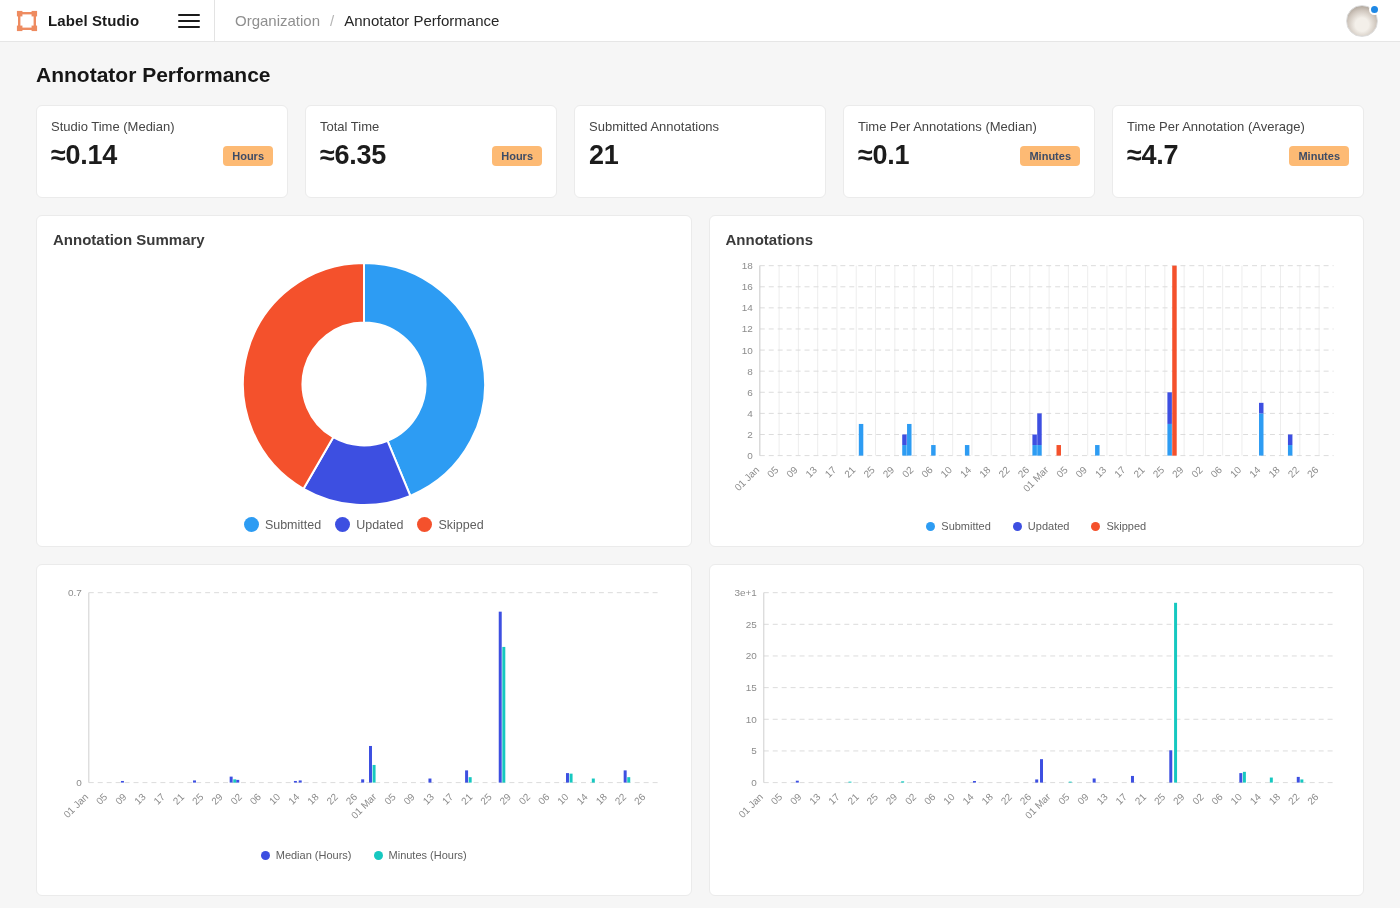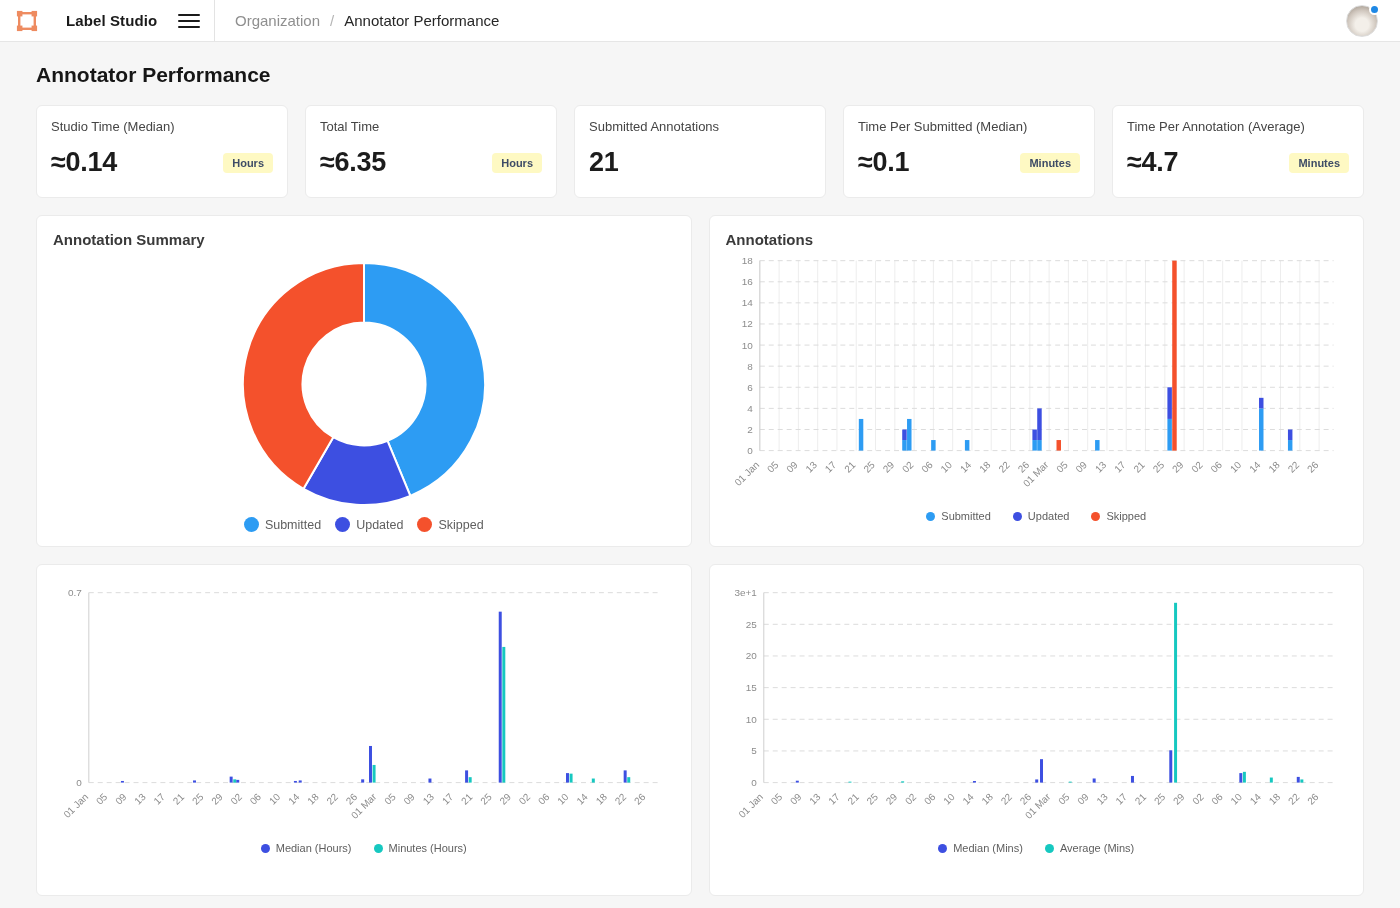--- a/index.html
+++ b/index.html
@@ -3,45 +3,45 @@
 <meta charset="utf-8">
 <style>
   * { margin:0; padding:0; box-sizing:border-box; }
   html,body { width:1400px; height:908px; }
   body { font-family:"Liberation Sans", sans-serif; background:#f6f6f6; color:#262626; overflow:hidden; }
 
   
   .topbar { height:42px; background:#fff; border-bottom:1px solid #e6e6e6; display:flex; align-items:center; }
   .brand-box { width:215px; height:100%; display:flex; align-items:center; padding:0 14px 0 16px; border-right:1px solid #e3e3e3; }
   .logo { width:22px; height:22px; flex:0 0 auto; }
-  .brand-name { font-size:15px; font-weight:bold; color:#1a1a1a; margin-left:28px; letter-spacing:.1px; }
+  .brand-name { font-size:15px; font-weight:bold; color:#1a1a1a; margin-left:10px; letter-spacing:.1px; }
   .hamburger { margin-left:auto; width:22px; height:16px; display:flex; flex-direction:column; justify-content:space-between; cursor:pointer; padding:1px 0; }
   .hamburger span { display:block; height:2px; background:#1a1a1a; border-radius:1px; }
   .breadcrumb { display:flex; align-items:flex-end; gap:10px; margin-left:20px; font-size:15px; }
   .crumb-parent { color:#8f8f8f; cursor:pointer; }
   .crumb-sep { color:#b5b5b5; }
   .crumb-current { color:#262626; }
   .avatar-wrap { margin-left:auto; margin-right:22px; position:relative; width:32px; height:32px; cursor:pointer; }
   .avatar { width:32px; height:32px; border-radius:50%; background:radial-gradient(circle at 50% 62%, #f3efe9 0 28%, #cfc6bd 60%, #8f8478 100%); border:1px solid #ddd; }
   .avatar-dot { position:absolute; top:-1px; right:-2px; width:11px; height:11px; border-radius:50%; background:#1e88e5; border:2px solid #fff; }
 
   
   .main { padding:0 36px; }
   .page-title { font-size:21px; font-weight:bold; color:#161616; margin:21px 0 18px; }
 
   .stat-grid { display:grid; grid-template-columns:repeat(5,1fr); gap:17px; }
   .card { background:#fff; border:1px solid #ebebeb; border-radius:6px; }
   .stat-card { height:93px; padding:13px 14px; }
   .stat-label { font-size:13px; color:#454545; }
-  .stat-row { display:flex; align-items:center; justify-content:space-between; margin-top:13px; }
+  .stat-row { display:flex; align-items:center; justify-content:space-between; margin-top:6px; }
   .stat-value { font-size:27px; font-weight:bold; color:#1c1c1c; letter-spacing:-.3px; }
-  .stat-unit { font-size:11px; font-weight:bold; color:#3e4c66; background:#fef9c3; padding:4px 9px; border-radius:4px; }
+  .stat-unit { font-size:11px; font-weight:bold; color:#3e4c66; background:#fdba74; padding:4px 9px; border-radius:4px; }
 
   .charts-grid { display:grid; grid-template-columns:1fr 1fr; gap:17px; margin-top:17px; }
-  .chart-card { height:332px; padding:15px 16px 12px; display:flex; flex-direction:column; }
+  .chart-card { height:332px; padding:15px 16px 12px; display:flex; flex-direction:column;gap:7px; }
   .chart-title { font-size:15px; font-weight:bold; color:#3a3a3a; }
 
   .donut-wrap { flex:1; display:flex; align-items:center; justify-content:center; padding-top:4px; }
   .donut-svg { width:248px; height:248px; }
   .bar-svg { width:100%; height:258px; margin-top:2px; }
   svg text.tk { font-size:10px; fill:#8c8c8c; font-family:"Liberation Sans", sans-serif; }
 
   .legend { display:flex; justify-content:center; align-items:center; gap:22px; font-size:11px; color:#5f5f5f; padding:2px 0 2px; }
   .legend .lgi { display:flex; align-items:center; gap:6px; cursor:pointer; }
   .legend .dot { width:9px; height:9px; border-radius:50%; display:inline-block; }
@@ -97,21 +97,21 @@
       </div>
     </div>
     <div class="card stat-card">
       <div class="stat-label">Submitted Annotations</div>
       <div class="stat-row">
         <span class="stat-value">21</span>
 
       </div>
     </div>
     <div class="card stat-card">
-      <div class="stat-label">Time Per Submitted (Median)</div>
+      <div class="stat-label">Time Per Annotations (Median)</div>
       <div class="stat-row">
         <span class="stat-value">≈0.1</span>
         <span class="stat-unit">Minutes</span>
       </div>
     </div>
     <div class="card stat-card">
       <div class="stat-label">Time Per Annotation (Average)</div>
       <div class="stat-row">
         <span class="stat-value">≈4.7</span>
         <span class="stat-unit">Minutes</span>
@@ -392,25 +392,15 @@
           <rect x="368.74" y="193.86" width="3" height="4.14" fill="#3d4fe1"></rect>
           <rect x="407.26" y="191.31" width="3" height="6.69" fill="#3d4fe1"></rect>
           <rect x="445.79" y="165.53" width="3" height="32.47" fill="#3d4fe1"></rect>
           <rect x="450.60" y="17.19" width="3" height="180.81" fill="#16c8c0"></rect>
           <rect x="516.21" y="188.45" width="3" height="9.55" fill="#3d4fe1"></rect>
           <rect x="519.81" y="187.18" width="3" height="10.82" fill="#16c8c0"></rect>
           <rect x="546.90" y="192.91" width="3" height="5.09" fill="#16c8c0"></rect>
           <rect x="573.99" y="192.27" width="3" height="5.73" fill="#3d4fe1"></rect>
           <rect x="577.59" y="194.82" width="3" height="3.18" fill="#16c8c0"></rect>
         </svg>
-      <div class="legend">
-          <span class="lgi">
-            <span class="dot" style="background:#3d4fe1"></span>
-            <span>Median (Mins)</span>
-          </span>
-          <span class="lgi">
-            <span class="dot" style="background:#16c8c0"></span>
-            <span>Average (Mins)</span>
-          </span>
-        </div>
     </div>
   </section>
 </main>
 
 </body></html>

